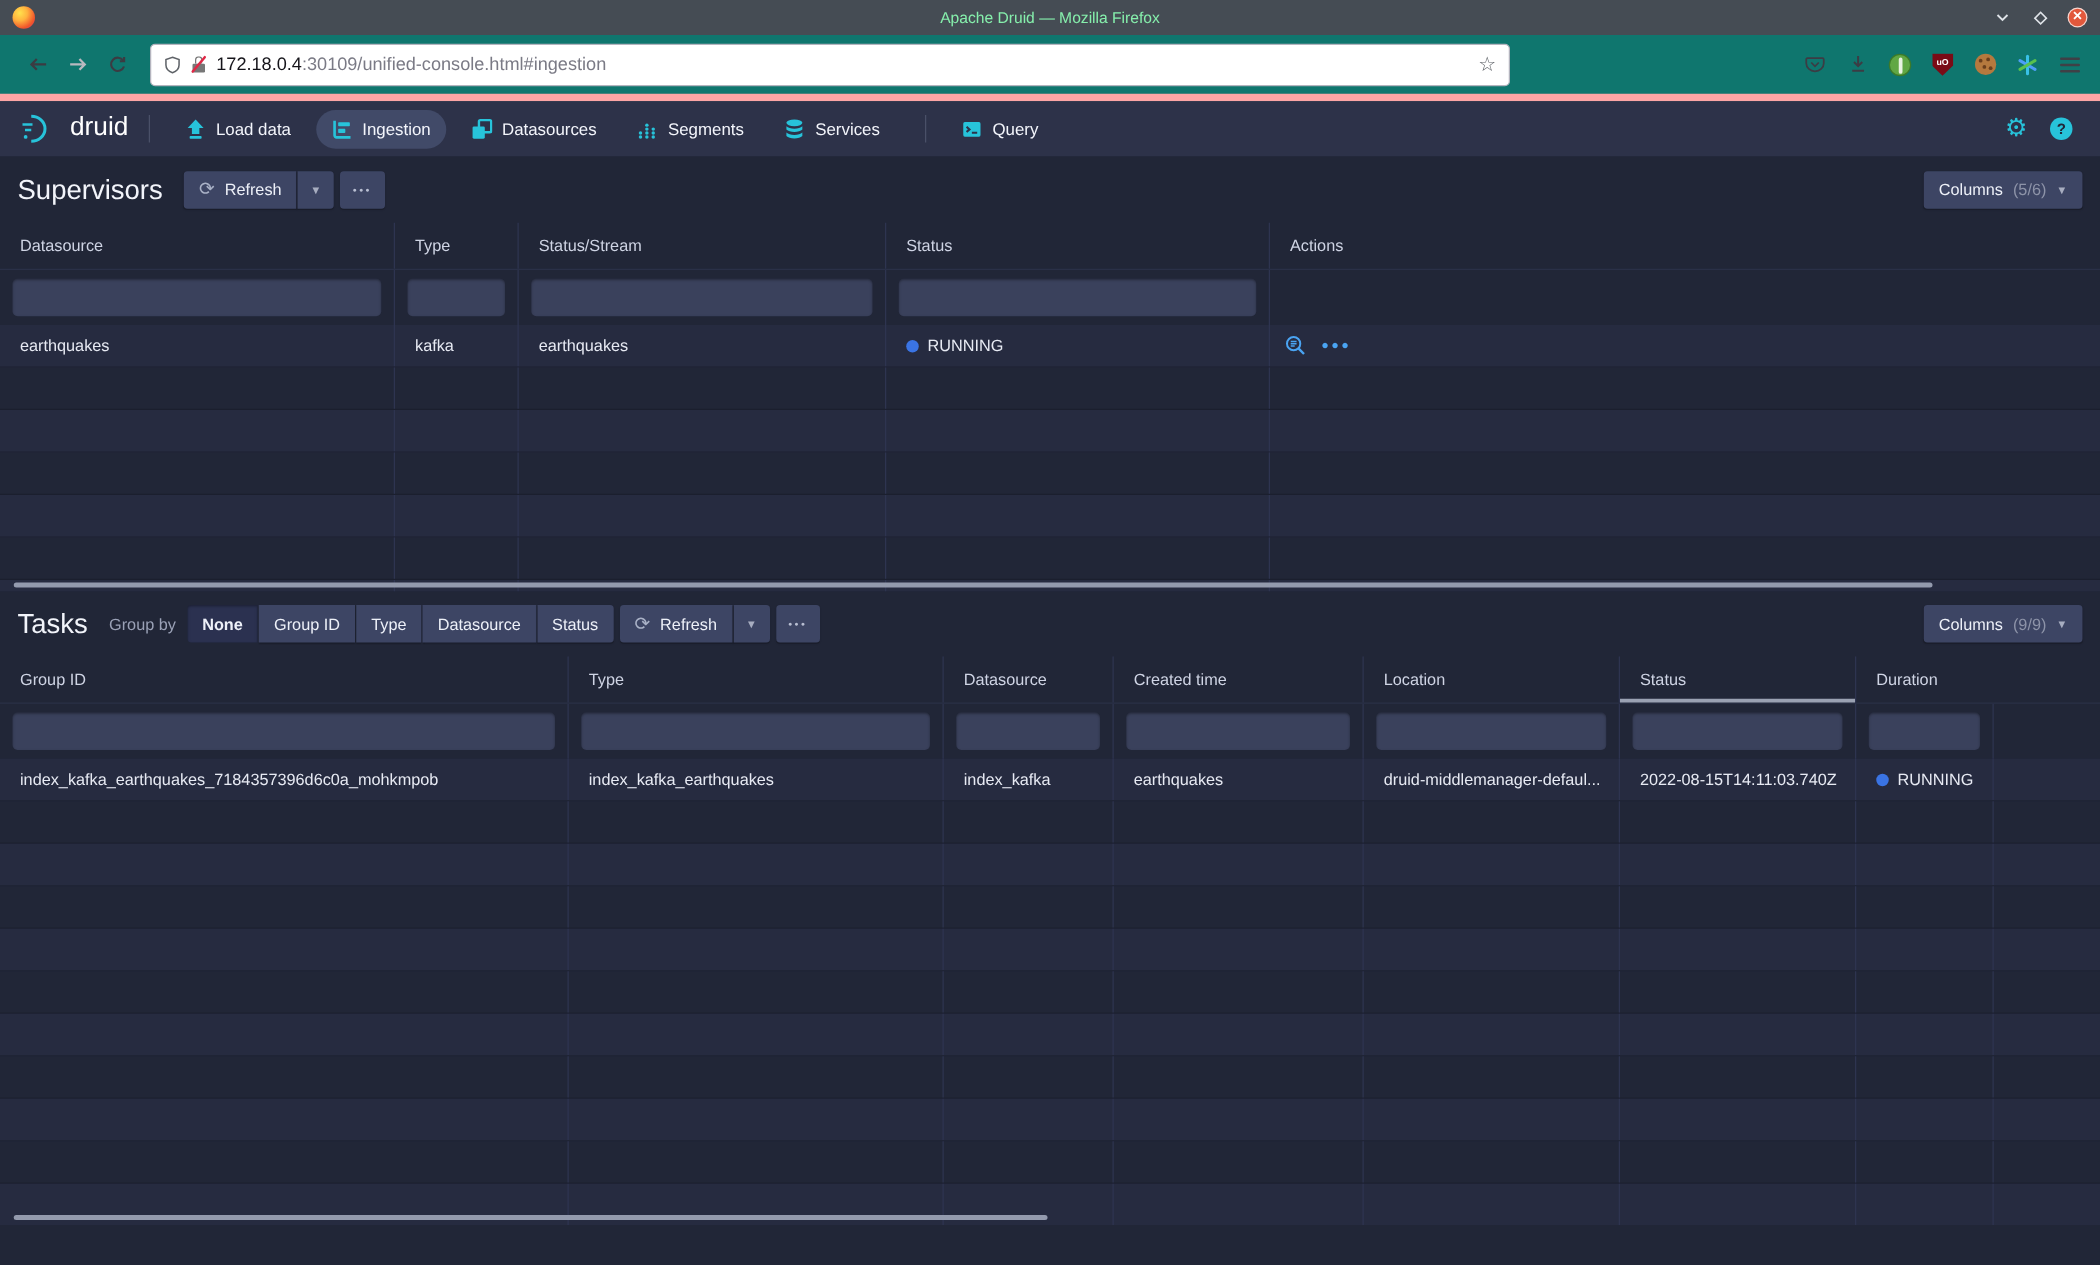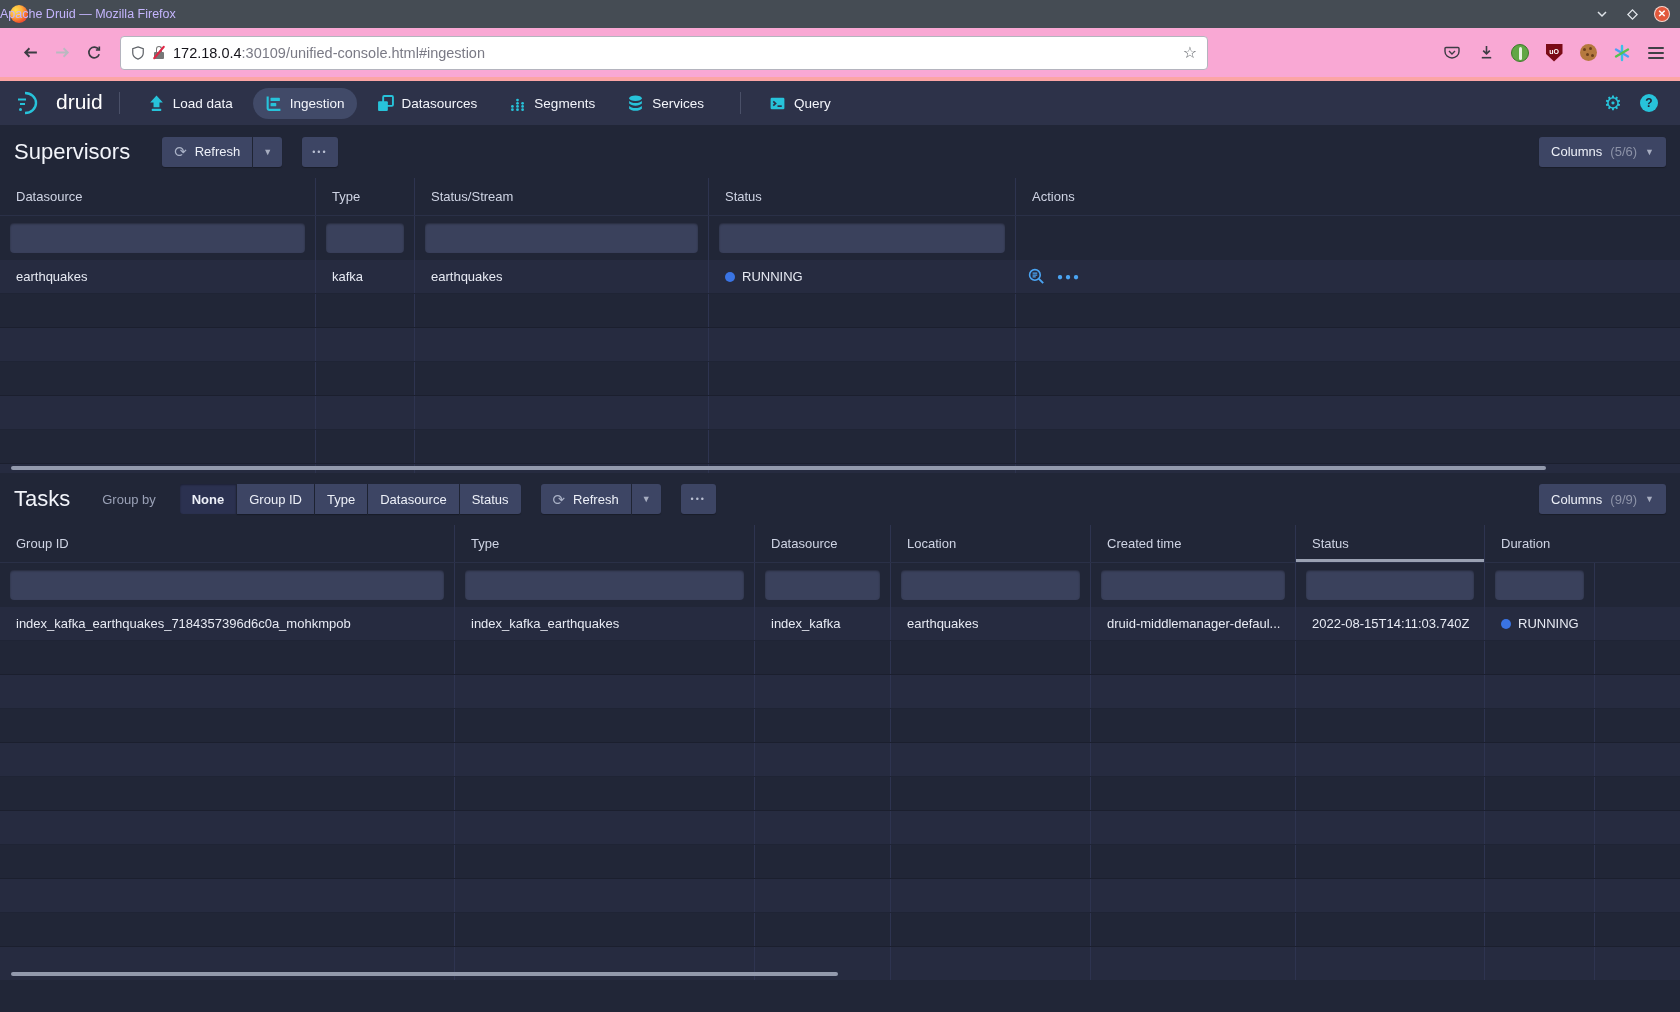--- a/index.html
+++ b/index.html
@@ -8,33 +8,33 @@
     --input-bg:#3a415c; --cyan:#27c3da; --blue:#4aa4f2; --dot:#3a74e4;
     --txt:#e7eaf3; --muted:#9aa1b6; --hdr:#cfd4e4; --thumb:#939aad;
   }
   *{margin:0;padding:0;box-sizing:border-box;}
   body{font-family:"Liberation Sans",sans-serif;background:#000;}
   .window{width:1680px;height:1012px;position:relative;overflow:hidden;background:var(--page-bg);}
 
   
   .titlebar{height:28px;background:#454c54;display:flex;align-items:center;position:relative;padding:0 10px;}
   .fx-logo{width:18px;height:18px;border-radius:50%;background:radial-gradient(circle at 32% 30%,#ffe14d 0%,#ffb23e 35%,#f0552b 70%,#d6356f 100%);}
-  .tb-title{position:absolute;left:0;right:0;text-align:left;color:#c4b5fd;font-size:12.5px;}
+  .tb-title{position:absolute;left:0;right:0;text-align:center;color:#86efac;font-size:12.5px;}
   .win-controls{margin-left:auto;display:flex;align-items:center;gap:14px;z-index:2;}
   .wc{width:16px;height:16px;display:flex;align-items:center;justify-content:center;cursor:pointer;}
   .wc-close{width:16px;height:16px;border-radius:50%;background:#e2583c;border:1.5px solid rgba(255,255,255,.75);color:#fff;font-size:10px;font-weight:bold;line-height:13px;text-align:center;}
 
   .tabbar{height:32px;background:#eef0f4;display:flex;align-items:flex-end;padding-left:4px;}
   .tab{width:212px;height:29px;background:#fff;border-radius:4px 4px 0 0;box-shadow:0 0 3px rgba(0,0,0,.25);display:flex;align-items:center;padding:0 8px;gap:8px;}
   .tab-title{font-size:12.5px;color:#15141a;flex:1;white-space:nowrap;overflow:hidden;}
   .tab-close{color:#3a3a44;font-size:14px;line-height:14px;cursor:pointer;}
   .favicon{width:16px;height:16px;flex:none;}
   .newtab{width:28px;height:28px;display:flex;align-items:center;justify-content:center;font-size:17px;color:#15141a;cursor:pointer;margin-left:6px;}
 
-  .toolbar{height:53px;background:#f9a8d4;border-bottom:4px solid #fca5a5;display:flex;align-items:center;padding:0 14px;}
+  .toolbar{height:53px;background:#0f766e;border-bottom:6px solid #fca5a5;display:flex;align-items:center;padding:0 14px;}
   .navbtn{width:32px;height:32px;display:flex;align-items:center;justify-content:center;cursor:pointer;}
   .urlbar{width:1088px;height:34px;margin-left:10px;background:#fff;border:1px solid #b4b4be;border-radius:4px;display:flex;align-items:center;padding:0 10px;gap:8px;}
   .url-text{font-size:14.5px;flex:1;white-space:nowrap;overflow:hidden;}
   .url-host{color:#15141a;}
   .url-path{color:#7a7a85;}
   .star{color:#5f6368;font-size:16px;cursor:pointer;}
   .locky{position:relative;width:12px;height:14px;}
   .lock-b{position:absolute;left:1px;bottom:1px;width:10px;height:7px;background:#777;border-radius:1px;}
   .lock-s{position:absolute;left:3px;top:0;width:6px;height:6px;border:1.6px solid #777;border-bottom:none;border-radius:4px 4px 0 0;}
   .lock-slash{position:absolute;left:5px;top:-2px;width:2px;height:17px;background:#e02846;transform:rotate(40deg);border-radius:1px;}
@@ -57,21 +57,21 @@
   .nav-item.active{background:#414a68;}
   .nicon{width:17px;height:17px;color:var(--cyan);display:flex;}
   .dnav-right{margin-left:auto;display:flex;align-items:center;gap:18px;padding-right:6px;}
   .gear{font-size:20px;color:var(--cyan);line-height:20px;cursor:pointer;}
   .help{width:18px;height:18px;border-radius:50%;background:var(--cyan);color:#212637;font-size:12px;font-weight:bold;display:flex;align-items:center;justify-content:center;cursor:pointer;}
 
   
   .view{position:relative;}
   .view-sup{height:348px;}
   .view-tasks{height:507px;}
-  .actionbar{height:53px;display:flex;align-items:center;padding:12px 14px;gap:20px;}
+  .actionbar{height:53px;display:flex;align-items:center;padding:12px 14px;gap:5px;}
   .view-tasks .actionbar{height:52px;}
   .sec-title{font-size:22px;color:#f2f4fa;margin-right:12px;}
   .groupby-label{font-size:13px;color:var(--muted);margin-right:4px;}
   .btn{height:30px;background:var(--btn-bg);border:none;border-radius:3px;color:#edf0f8;font-size:13px;font-family:inherit;display:inline-flex;align-items:center;padding:0 12px;gap:8px;cursor:pointer;box-shadow:0 1px 1px rgba(0,0,0,.25);}
   .btn.active{background:var(--btn-active);box-shadow:inset 0 1px 2px rgba(0,0,0,.35);font-weight:bold;}
   .btn-group{display:inline-flex;gap:1px;}
   .btn-group .btn{border-radius:0;}
   .btn-group .btn:first-child{border-radius:3px 0 0 3px;}
   .btn-group .btn:last-child{border-radius:0 3px 3px 0;}
   .refresh-glyph{font-size:15px;color:#a9b1c6;line-height:15px;}
@@ -417,22 +417,22 @@
           <span>Columns</span>
           <span class="cols-count">(9/9)</span>
           <span class="caret">▼</span>
         </button>
     </div>
     <div class="tbl">
       <div class="thead grid-task">
         <div class="th">Group ID</div>
         <div class="th">Type</div>
         <div class="th">Datasource</div>
+        <div class="th">Created time</div>
         <div class="th">Location</div>
-        <div class="th">Created time</div>
         <div class="th sorted">Status</div>
         <div class="th">Duration</div>
       </div>
       <div class="tbody">
         <div class="frow grid-task">
           <div class="fcell">
               <input class="filter-input" style="">
             </div>
           <div class="fcell">
               <input class="filter-input" style="">

